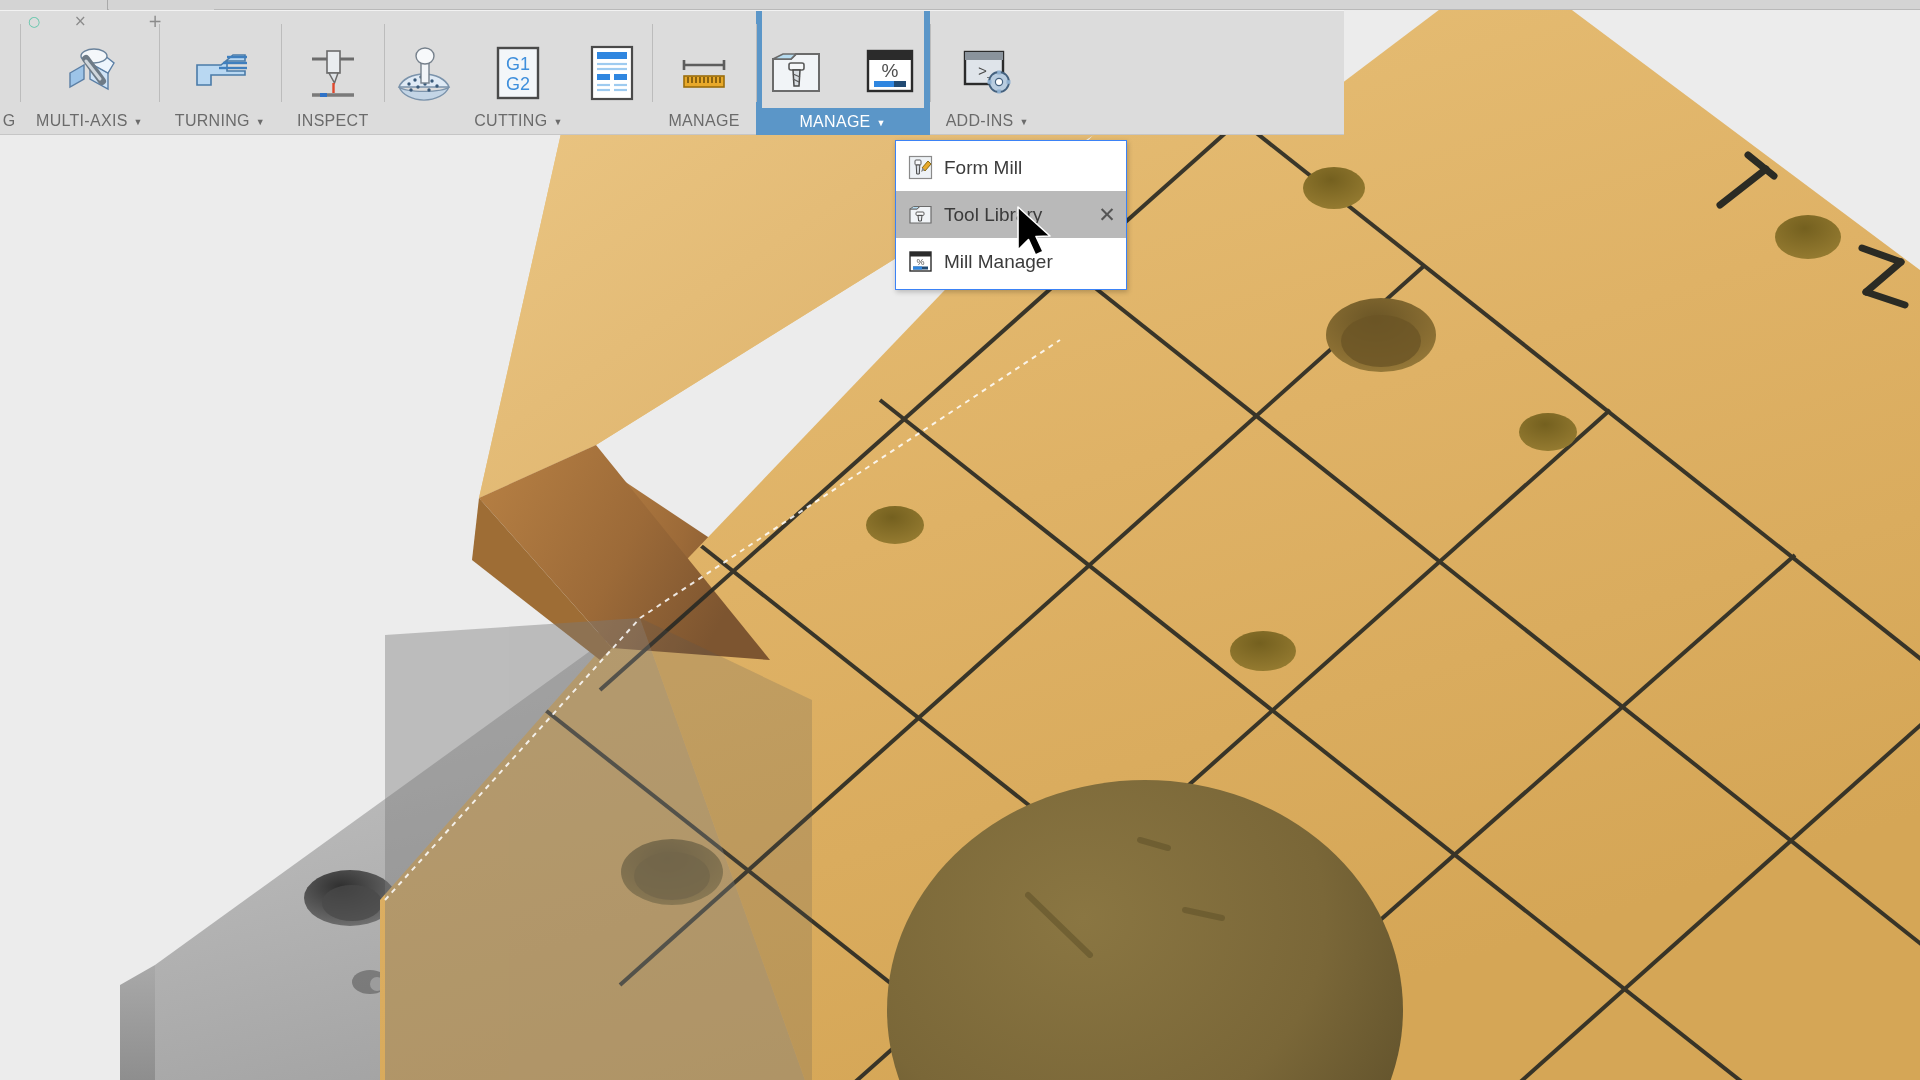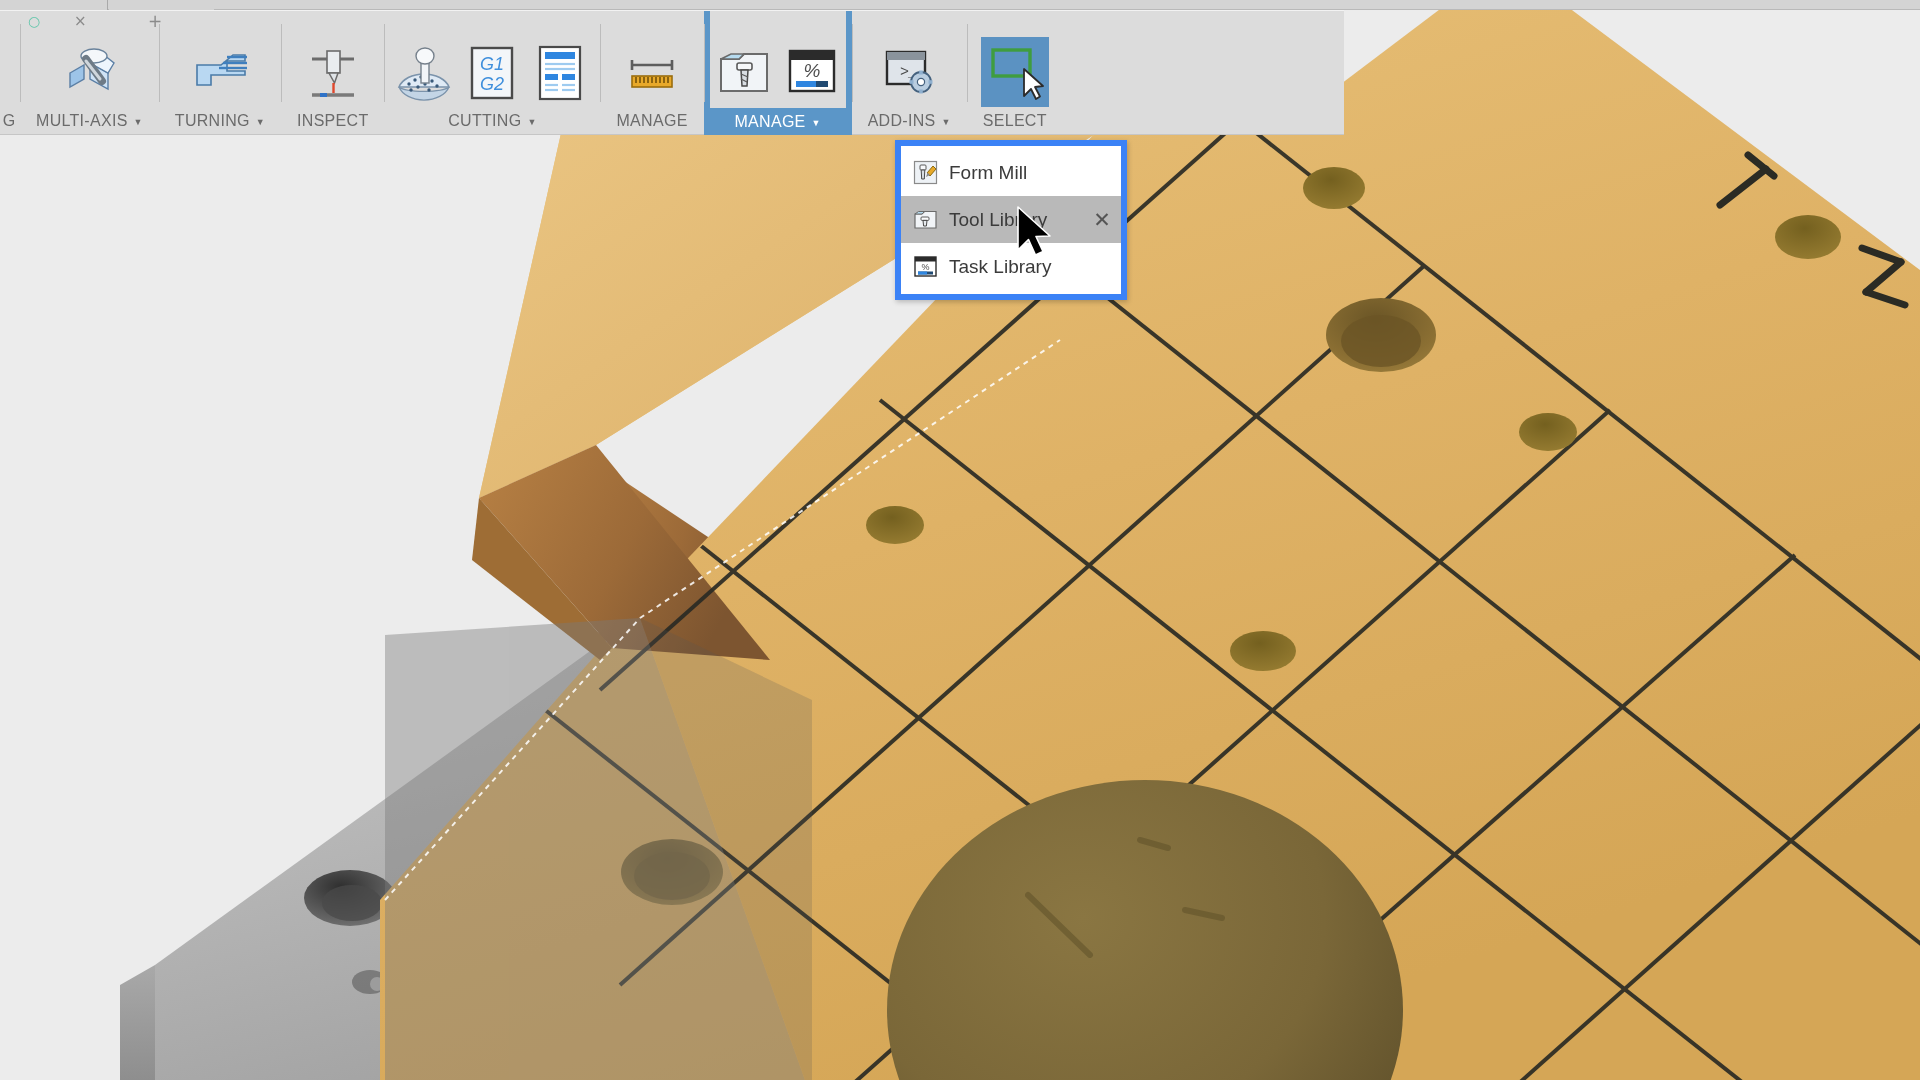--- a/index.html
+++ b/index.html
@@ -52,21 +52,21 @@
     position:relative; display:flex; flex-direction:column;
     align-items:center; justify-content:flex-start;
     padding:0 6px;
   }
   .group + .group::before{
     content:""; position:absolute; left:0; top:14px; width:1px; height:78px;
     background:#bcbcbc;
   }
   .icons-row{
     display:flex; align-items:flex-end; justify-content:flex-start;
-    height:98px; padding-top:12px; gap:0;font-style:italic;
+    height:98px; padding-top:12px; gap:26px;
   }
   .glabel{
     font-size:16px; color:#6b6b6b; letter-spacing:.3px;
     height:25px; line-height:22px; white-space:nowrap;
     display:flex; align-items:center; justify-content:center;
     width:100%; padding:0 10px;
   }
   .glabel .caret{ margin-left:6px; font-size:9px; position:relative; top:1px; }
 
   .group.active{ background:#5b96c8; }
@@ -78,21 +78,21 @@
 
   
   .selbtn{
     width:70px; height:70px; background:#5b92c2; display:flex;
     align-items:center; justify-content:center;
   }
 
   
   #menu{
     position:absolute; left:895px; top:140px; width:232px;
-    background:#ffffff; border:6px solid #3b82f6;
+    background:#ffffff; border:1px solid #3b82f6;
     box-shadow:1px 2px 5px rgba(0,0,0,.22); z-index:60;
     padding:3px 0 4px 0;
   }
   .mitem{
     height:47px; display:flex; align-items:center; padding:0 6px 0 10px;
     cursor:default; position:relative;
   }
   .mitem.sel{ background:#b9b9b9; }
   .mico{ width:28px; height:28px; flex:0 0 28px; margin-right:10px; display:flex; align-items:center; justify-content:center; }
   .mlabel{ font-size:19px; color:#3b3b3b; flex:1 1 auto; white-space:nowrap; }
@@ -446,33 +446,20 @@
             </g>
           </svg>
         </div>
       </div>
       <div class="glabel">
         <span>ADD-INS</span>
         <span class="caret">▼</span>
       </div>
     </div>
 
-    <div class="group">
-      <div class="icons-row">
-        <div class="btn">
-          <div class="selbtn">
-            <svg width="62" height="62" viewBox="0 0 62 62">
-              <rect x="9" y="9" width="37" height="26" fill="none" stroke="#3f9d3f" stroke-width="3.4"></rect>
-              <path d="M40 28 L40 55 L47 48 L52 58 L56 55.5 L51 46 L59 45 Z" fill="#ffffff" stroke="#2b2b2b" stroke-width="1.8" stroke-linejoin="round"></path>
-            </svg>
-          </div>
-        </div>
-      </div>
-      <div class="glabel">SELECT</div>
-    </div>
 
   </div>
 </div>
 
 <div id="menu">
 
   <div class="mitem">
     <span class="mico">
       <svg width="27" height="27" viewBox="0 0 27 27">
         <rect x="2.5" y="2.5" width="22" height="22" fill="#eef2f6" stroke="#8a8a8a" stroke-width="1.2"></rect>
@@ -501,20 +488,20 @@
   <div class="mitem">
     <span class="mico">
       <svg width="27" height="27" viewBox="0 0 27 27">
         <rect x="3" y="4" width="21" height="19" fill="#ffffff" stroke="#2b2b2b" stroke-width="1.4"></rect>
         <rect x="3" y="4" width="21" height="4.5" fill="#2b2b2b"></rect>
         <text x="13.5" y="17" font-family="Liberation Sans, sans-serif" font-size="9" fill="#4e4e4e" text-anchor="middle">%</text>
         <rect x="6" y="18.5" width="15" height="3" fill="#214a72"></rect>
         <rect x="6" y="18.5" width="9" height="3" fill="#2f86e0"></rect>
       </svg>
     </span>
-    <span class="mlabel">Task Library</span>
+    <span class="mlabel">Mill Manager</span>
   </div>
 
 </div>
 
 <svg id="cursor" width="44" height="64" viewBox="0 0 44 64">
   <path d="M2 2 L2 45 L12.5 34.5 L19.5 50 L27 46.5 L20 31.5 L34 31 Z" fill="#000000" stroke="#ffffff" stroke-width="1.6" stroke-linejoin="round"></path>
 </svg>
 
 </body></html>

